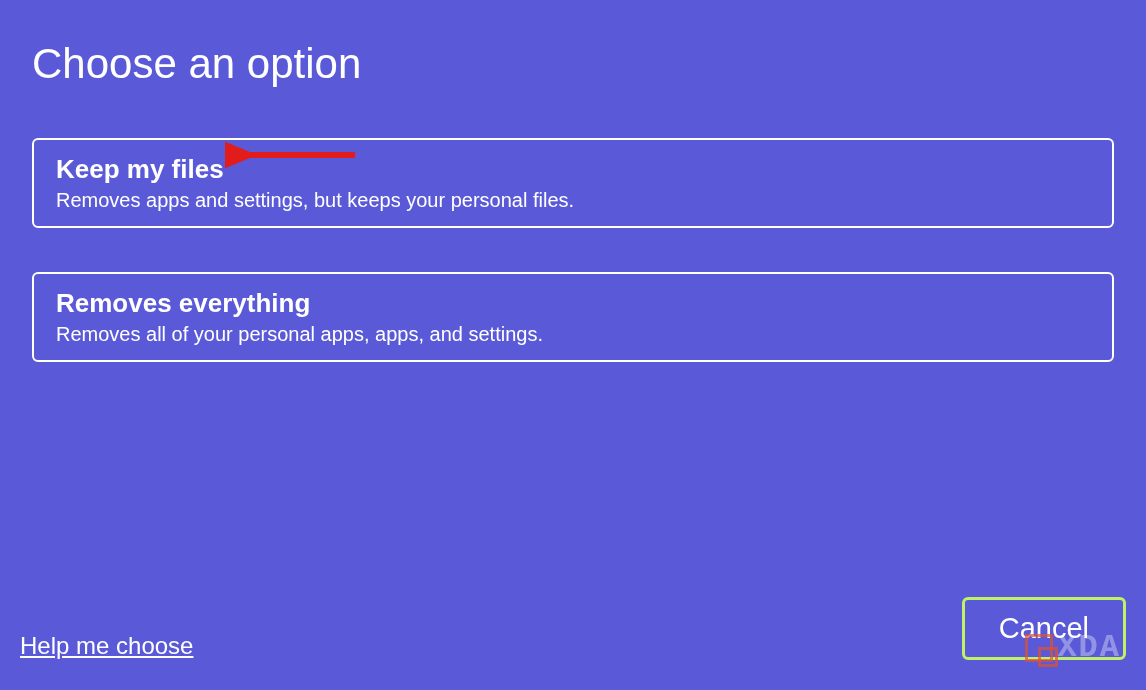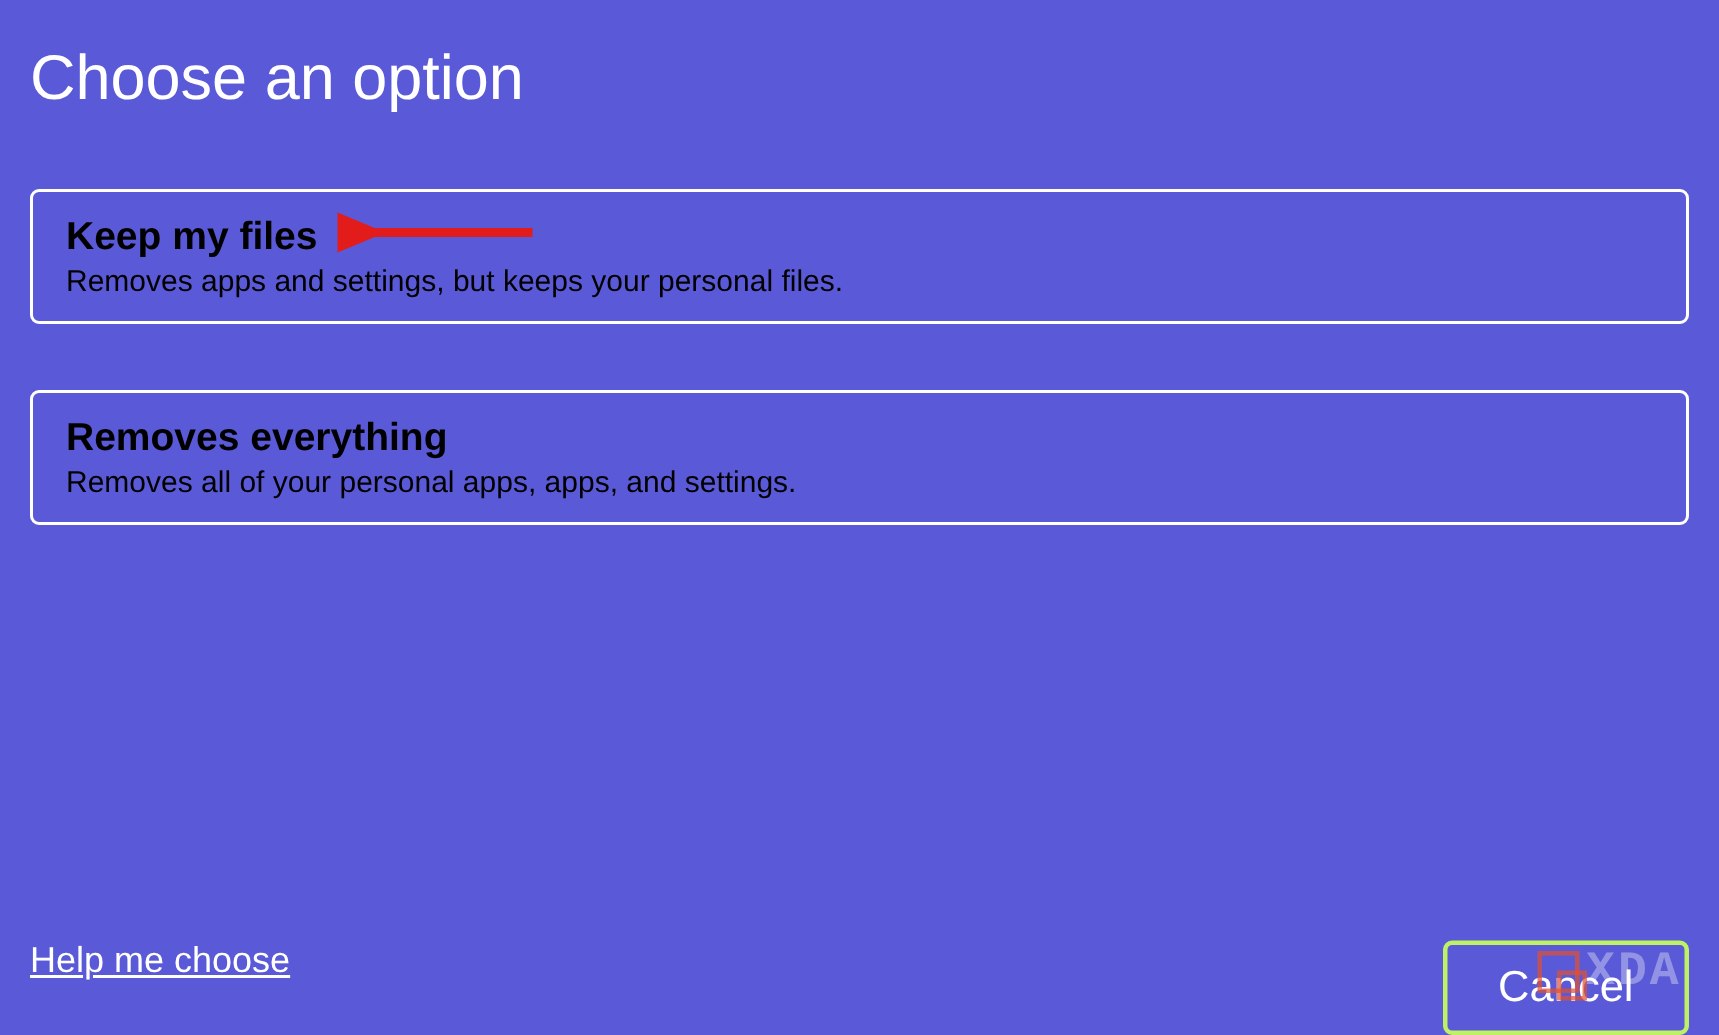--- a/index.html
+++ b/index.html
@@ -10,60 +10,60 @@
     body {
       width: 1146px;
       height: 690px;
       background-color: #5a5ad8;
       font-family: 'Segoe UI', Tahoma, sans-serif;
       color: #ffffff;
       position: relative;
       overflow: hidden;
     }
     .container {
-      padding: 20px;
+      padding: 32px;
       height: 100%;
       display: flex;
       flex-direction: column;
     }
     .page-title {
       font-size: 42px;
       font-weight: 300;
       margin-bottom: 50px;
       margin-top: 8px;
     }
     .option-button {
       border: 2px solid #ffffff;
       border-radius: 6px;
       padding: 14px 22px;
       margin-bottom: 44px;
       cursor: pointer;
       background: transparent;
-      color: #000000;
+      color: #ffffff;
       text-align: left;
       width: 100%;
       display: block;
     }
     .option-title {
       font-size: 26px;
       font-weight: 600;
       margin-bottom: 4px;
     }
     .option-desc {
       font-size: 20px;
       font-weight: 300;
     }
     .footer {
       position: absolute;
-      bottom: 0;
+      bottom: 30px;
       left: 20px;
       right: 20px;
       display: flex;
       justify-content: space-between;
-      align-items: flex-start;
+      align-items: flex-end;
     }
     .help-link {
       font-size: 24px;
       font-weight: 300;
       text-decoration: underline;
       cursor: pointer;
       color: #ffffff;
     }
     .cancel-button {
       border: 3px solid #bef264;

